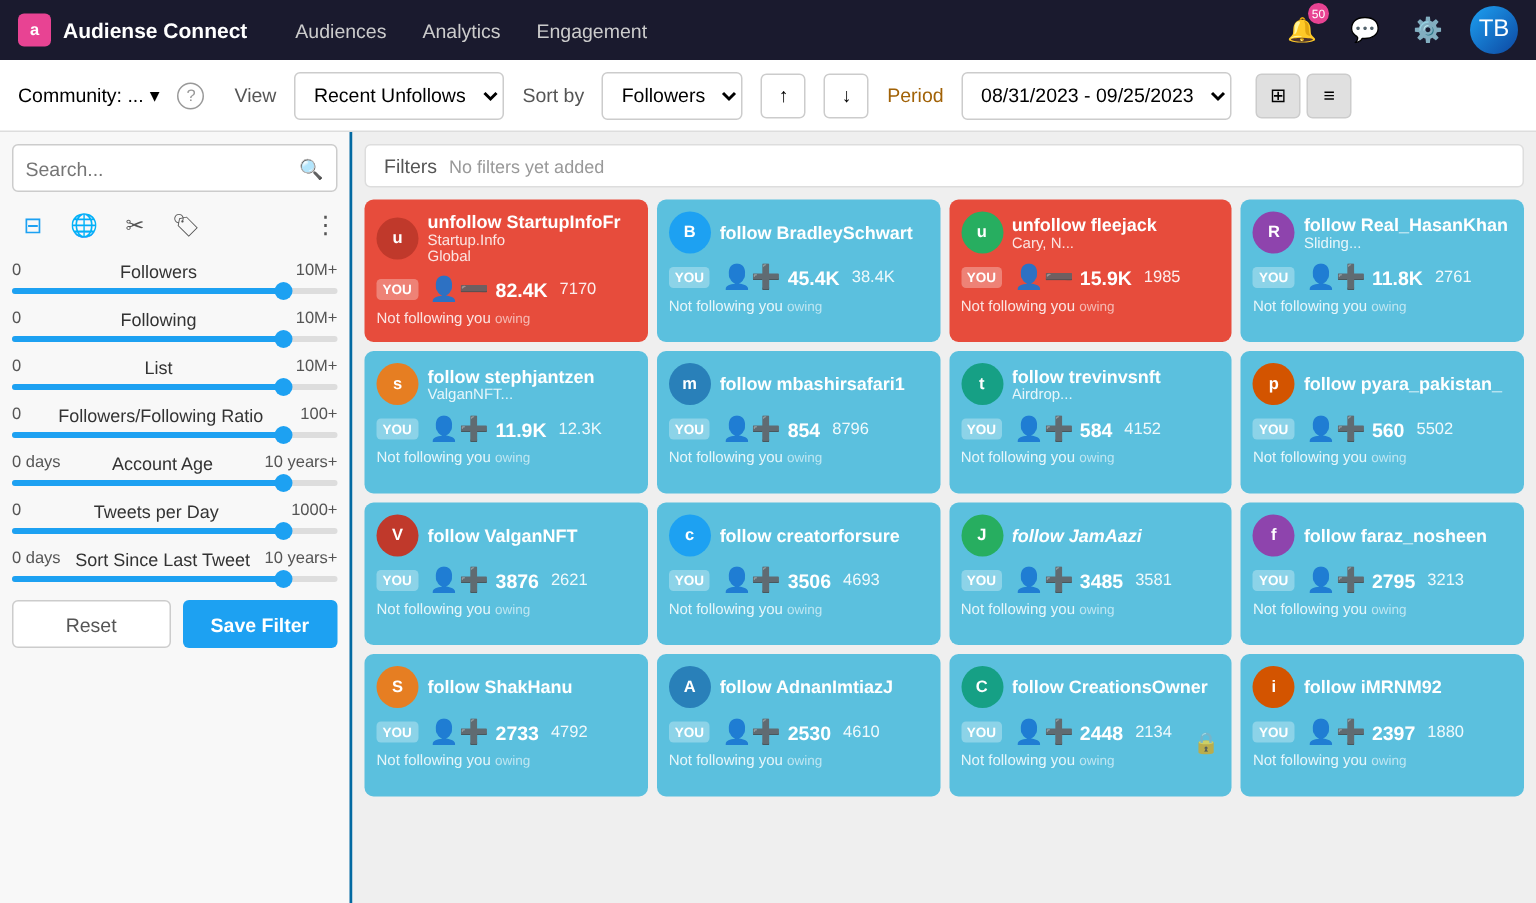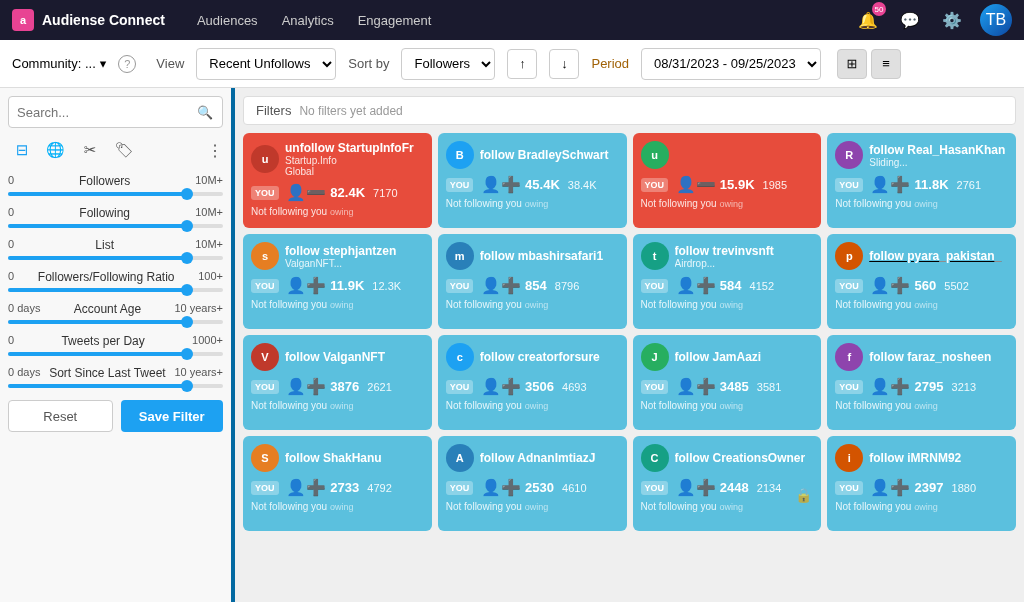--- a/index.html
+++ b/index.html
@@ -77,21 +77,21 @@
     .view-icon-btn {
       width: 30px; height: 30px; border: 1px solid #ccc; border-radius: 4px;
       display: flex; align-items: center; justify-content: center; cursor: pointer; background: #e0e0e0;
     }
 
     
     .main-layout { display: flex; height: calc(602px - 40px - 48px); }
 
     
     .sidebar {
-      width: 235px; background: #f8f8f8; border-right: 4px solid #0369a1;
+      width: 235px; background: #f8f8f8; border-right: 2px solid #0369a1;
       padding: 8px; overflow-y: auto; flex-shrink: 0;
     }
     .search-bar {
       display: flex; align-items: center;
       border: 1px solid #ccc; border-radius: 4px; background: #fff;
       padding: 0 8px; height: 32px; margin-bottom: 8px;
     }
     .search-bar input {
       border: none; outline: none; flex: 1; font-size: 13px; background: transparent;
     }
@@ -395,20 +395,25 @@
         <span class="stat-number">45.4K</span>
       </div>
       <span class="stat-number-small">38.4K</span>
     </div>
     <div class="card-footer">Not following you <span style="color:rgba(255,255,255,0.6);font-size:9px;">owing</span></div>
 
   </div>
         <div class="card unfollow">
     <div class="card-header">
       <div class="card-avatar" style="background:#27ae60;color:#fff;font-size:11px;font-weight:bold;">u</div>
+      <div style="flex:1;min-width:0;">
+        <div class="card-name">unfollow fleejack</div>
+        <div class="card-sub">Cary, N...</div>
+
+      </div>
     </div>
     <div class="card-stats">
       <div class="you-badge">YOU</div>
       <div class="stat-block">
         <span class="stat-icon">👤➖</span>
         <span class="stat-number">15.9K</span>
       </div>
       <span class="stat-number-small">1985</span>
     </div>
     <div class="card-footer">Not following you <span style="color:rgba(255,255,255,0.6);font-size:9px;">owing</span></div>
@@ -489,21 +494,21 @@
         <span class="stat-number">584</span>
       </div>
       <span class="stat-number-small">4152</span>
     </div>
     <div class="card-footer">Not following you <span style="color:rgba(255,255,255,0.6);font-size:9px;">owing</span></div>
 
   </div>
         <div class="card follow">
     <div class="card-header">
       <div class="card-avatar" style="background:#d35400;color:#fff;font-size:11px;font-weight:bold;">p</div>
-      <div style="flex:1;min-width:0;text-decoration:underline;">
+      <div style="flex:1;min-width:0;">
         <div class="card-name">follow pyara_pakistan_</div>
 
       </div>
     </div>
     <div class="card-stats">
       <div class="you-badge">YOU</div>
       <div class="stat-block">
         <span class="stat-icon">👤➕</span>
         <span class="stat-number">560</span>
       </div>
@@ -546,21 +551,21 @@
         <span class="stat-number">3506</span>
       </div>
       <span class="stat-number-small">4693</span>
     </div>
     <div class="card-footer">Not following you <span style="color:rgba(255,255,255,0.6);font-size:9px;">owing</span></div>
 
   </div>
         <div class="card follow">
     <div class="card-header">
       <div class="card-avatar" style="background:#27ae60;color:#fff;font-size:11px;font-weight:bold;">J</div>
-      <div style="flex:1;min-width:0;">
+      <div style="flex:1;min-width:0;font-style:italic;">
         <div class="card-name">follow JamAazi</div>
 
       </div>
     </div>
     <div class="card-stats">
       <div class="you-badge">YOU</div>
       <div class="stat-block">
         <span class="stat-icon">👤➕</span>
         <span class="stat-number">3485</span>
       </div>

